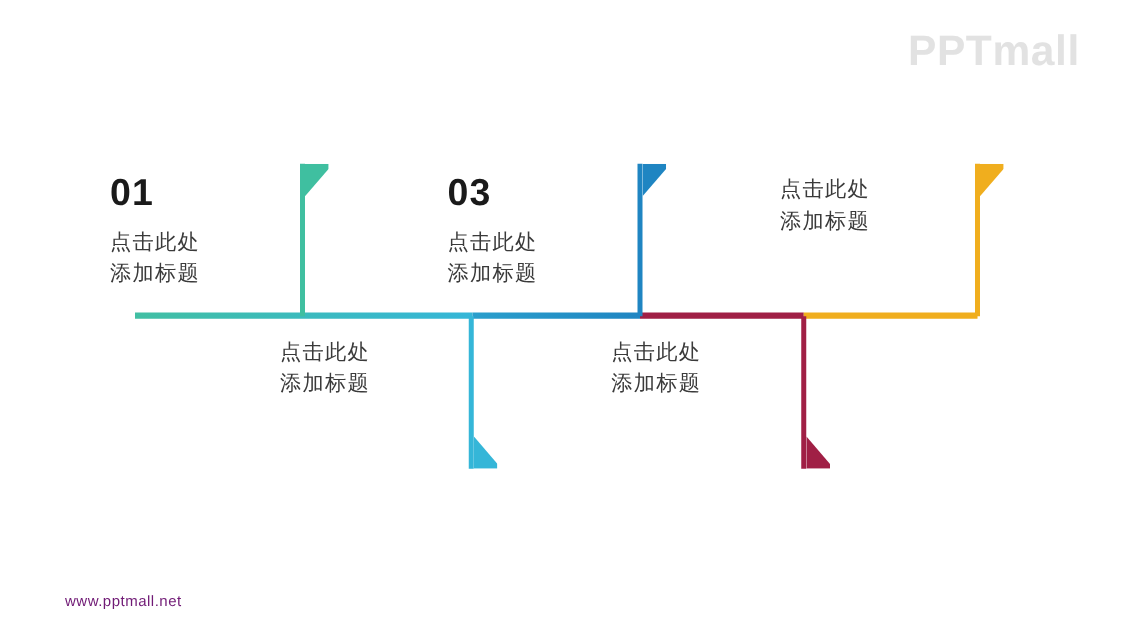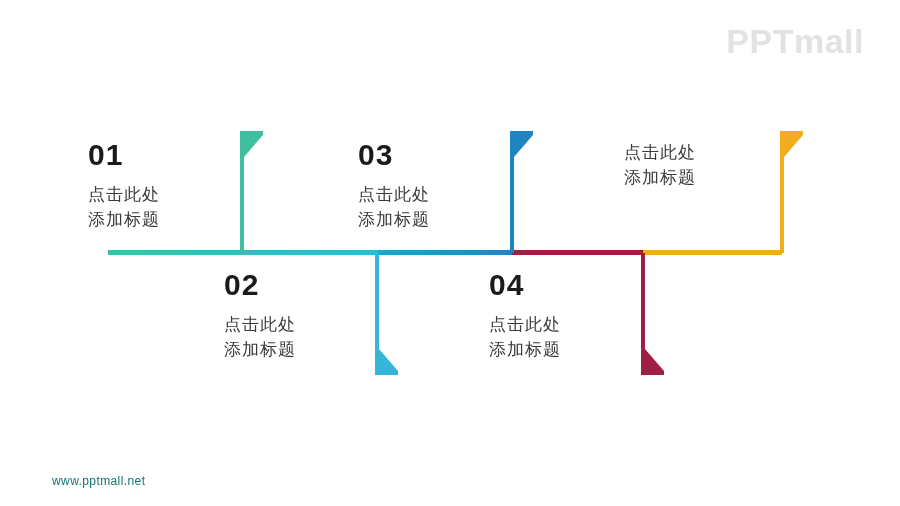--- a/index.html
+++ b/index.html
@@ -13,21 +13,21 @@
   .stage{position:absolute;left:0;top:0;width:892px;height:506px;}
 
   
   .logo{
     position:absolute; right:28px; top:24px;
     font-size:34px; font-weight:700; letter-spacing:.5px;
     color:#e2e2e2; line-height:1; user-select:none;
   }
   .watermark{
     position:absolute; left:52px; top:474px;
-    font-size:12px; color:#0f766e; letter-spacing:.4px;
+    font-size:12px; color:#701a75; letter-spacing:.4px;
   }
 
   
   .axis{position:absolute; left:0; top:0; width:900px; height:506px;}
   .seg{position:absolute; height:5px; top:251px;}
 
   
   .marker{position:absolute;}
   .pole{position:absolute; width:4px;}
   .flag{position:absolute; width:0;height:0;}
@@ -68,21 +68,20 @@
           <div class="cn" style="color: rgb(58, 58, 58);">
             <div>点击此处</div>
             <div>添加标题</div>
           </div>
         </div>
       </div>
       <div class="marker">
         <div class="pole" style="left: 375px; width: 4px; background: rgb(53, 182, 216); top: 253px; height: 122px;"></div>
         <div class="flag" style="left: 379px; top: 349px; border: none; width: 19px; height: 26px; background: rgb(53, 182, 216); clip-path: polygon(0px 100%, 100% 100%, 100% 85%, 0px 0px);"></div>
         <div class="txt" style="left: 224px; top: 270px;">
-          <div class="num" style="color: rgb(26, 26, 26);">02</div>
           <div class="cn" style="color: rgb(58, 58, 58);">
             <div>点击此处</div>
             <div>添加标题</div>
           </div>
         </div>
       </div>
       <div class="marker">
         <div class="pole" style="left: 510px; width: 4px; background: rgb(31, 133, 194); top: 131px; height: 122px;"></div>
         <div class="flag" style="left: 514px; top: 131px; border: none; width: 19px; height: 26px; background: rgb(31, 133, 194); clip-path: polygon(0px 0px, 100% 0px, 100% 15%, 0px 100%);"></div>
         <div class="txt" style="left: 358px; top: 140px;">
@@ -90,21 +89,20 @@
           <div class="cn" style="color: rgb(58, 58, 58);">
             <div>点击此处</div>
             <div>添加标题</div>
           </div>
         </div>
       </div>
       <div class="marker">
         <div class="pole" style="left: 641px; width: 4px; background: rgb(160, 31, 69); top: 253px; height: 122px;"></div>
         <div class="flag" style="left: 645px; top: 349px; border: none; width: 19px; height: 26px; background: rgb(160, 31, 69); clip-path: polygon(0px 100%, 100% 100%, 100% 85%, 0px 0px);"></div>
         <div class="txt" style="left: 489px; top: 270px;">
-          <div class="num" style="color: rgb(26, 26, 26);">04</div>
           <div class="cn" style="color: rgb(58, 58, 58);">
             <div>点击此处</div>
             <div>添加标题</div>
           </div>
         </div>
       </div>
       <div class="marker">
         <div class="pole" style="left: 780px; width: 4px; background: rgb(240, 174, 30); top: 131px; height: 122px;"></div>
         <div class="flag" style="left: 784px; top: 131px; border: none; width: 19px; height: 26px; background: rgb(240, 174, 30); clip-path: polygon(0px 0px, 100% 0px, 100% 15%, 0px 100%);"></div>
         <div class="txt" style="left: 624px; top: 140px;">

